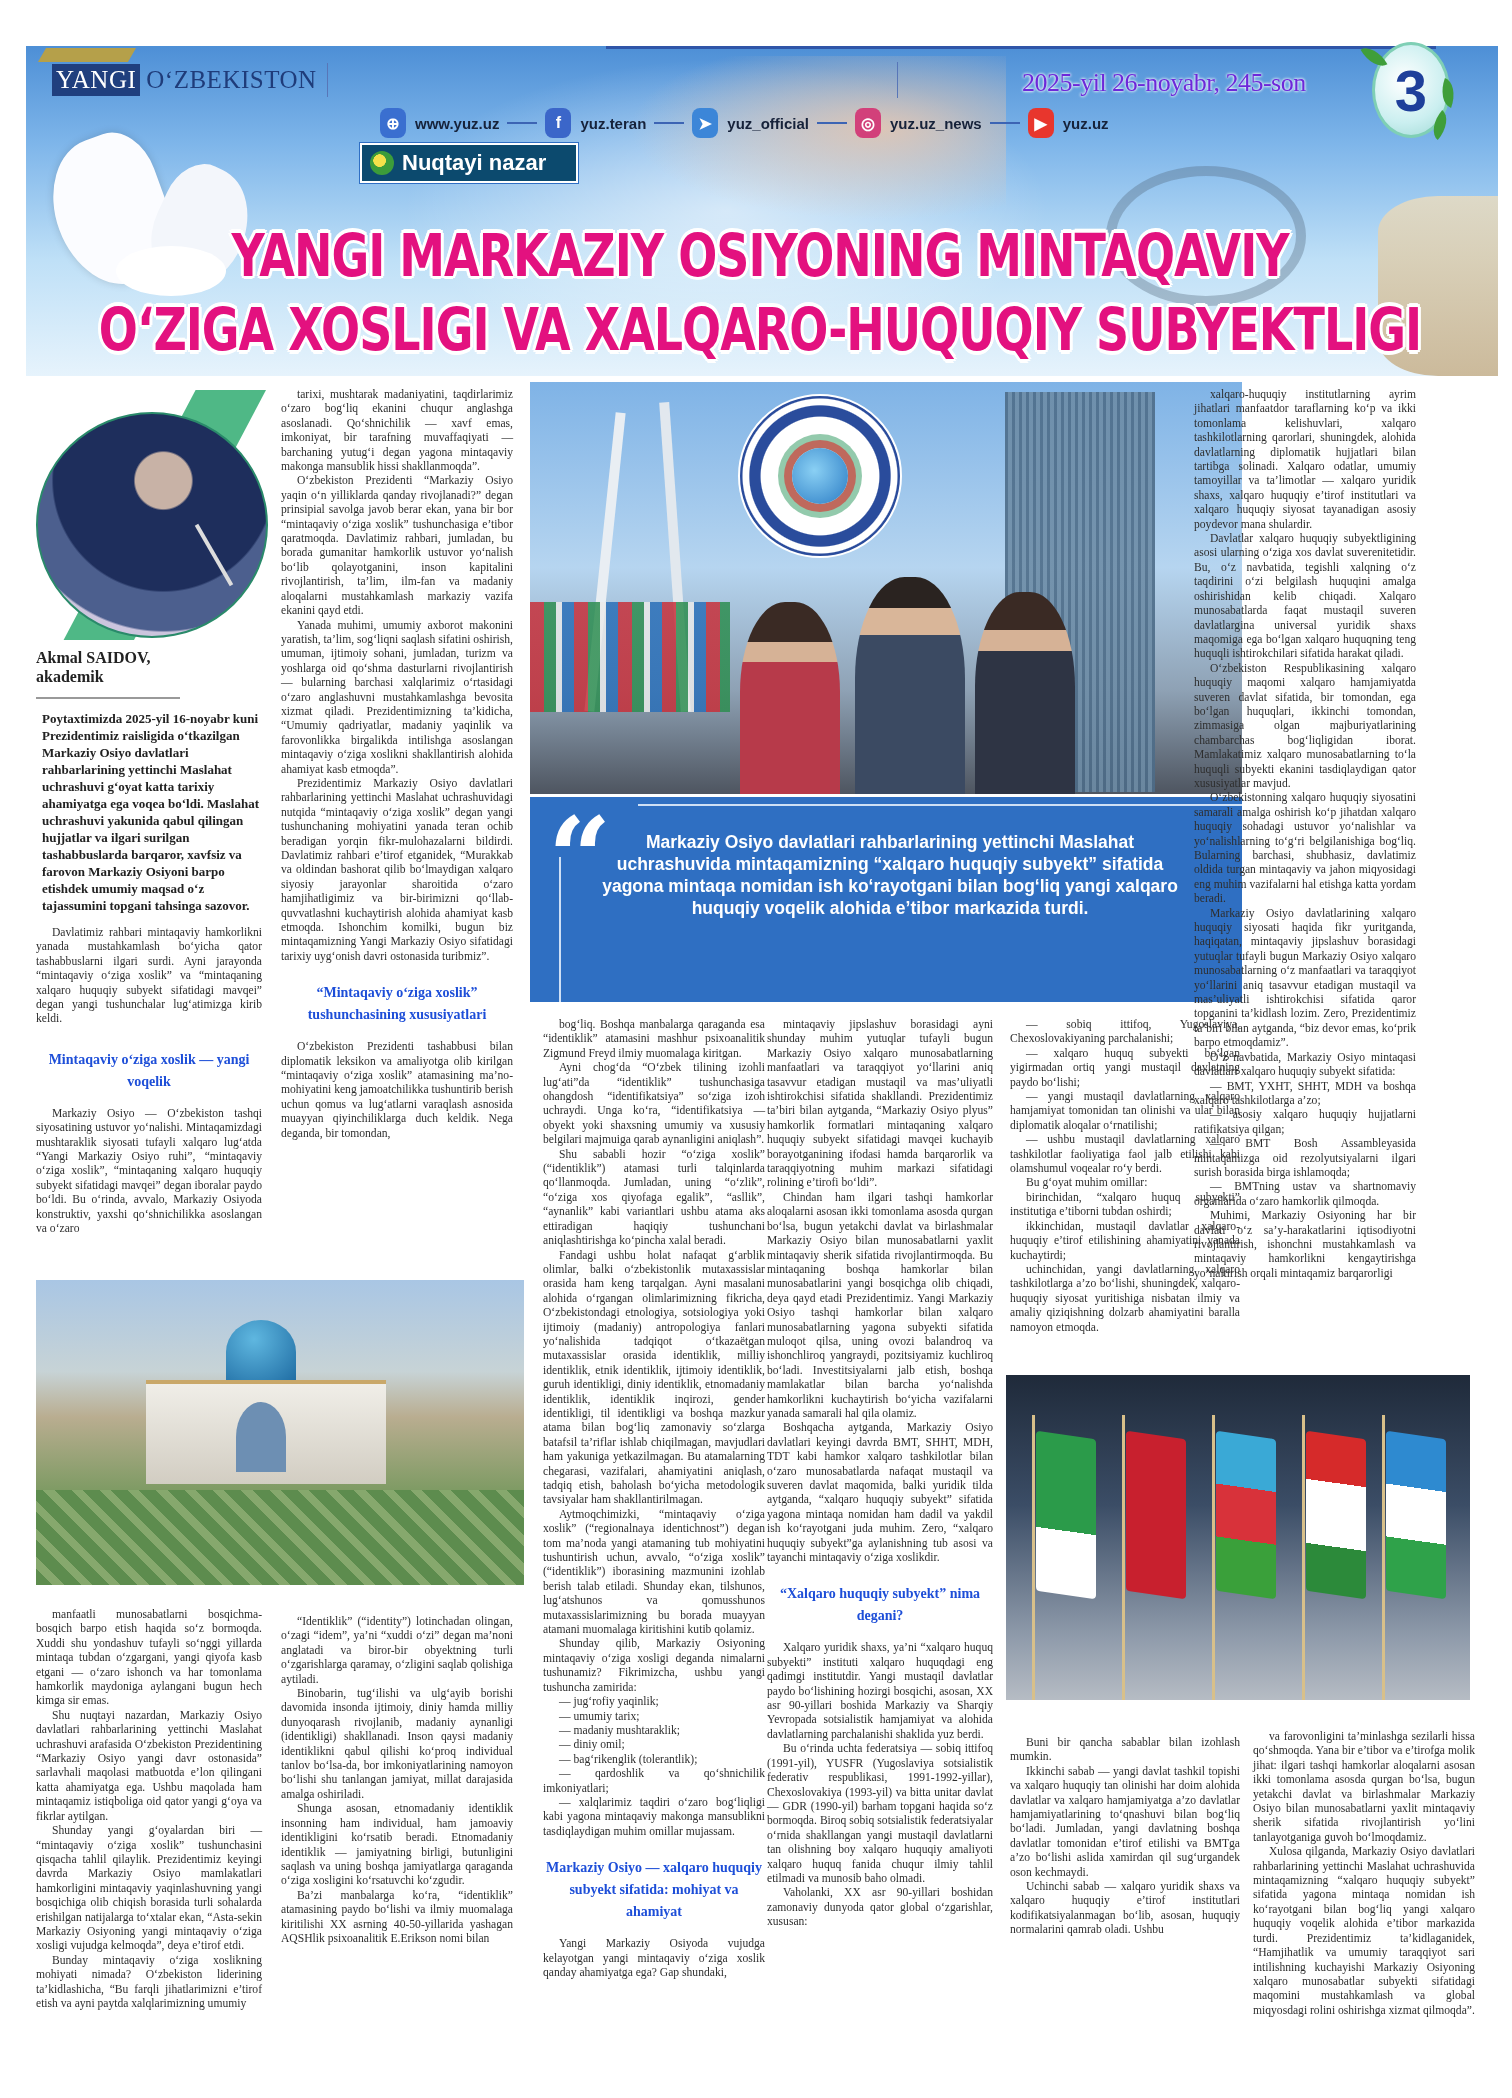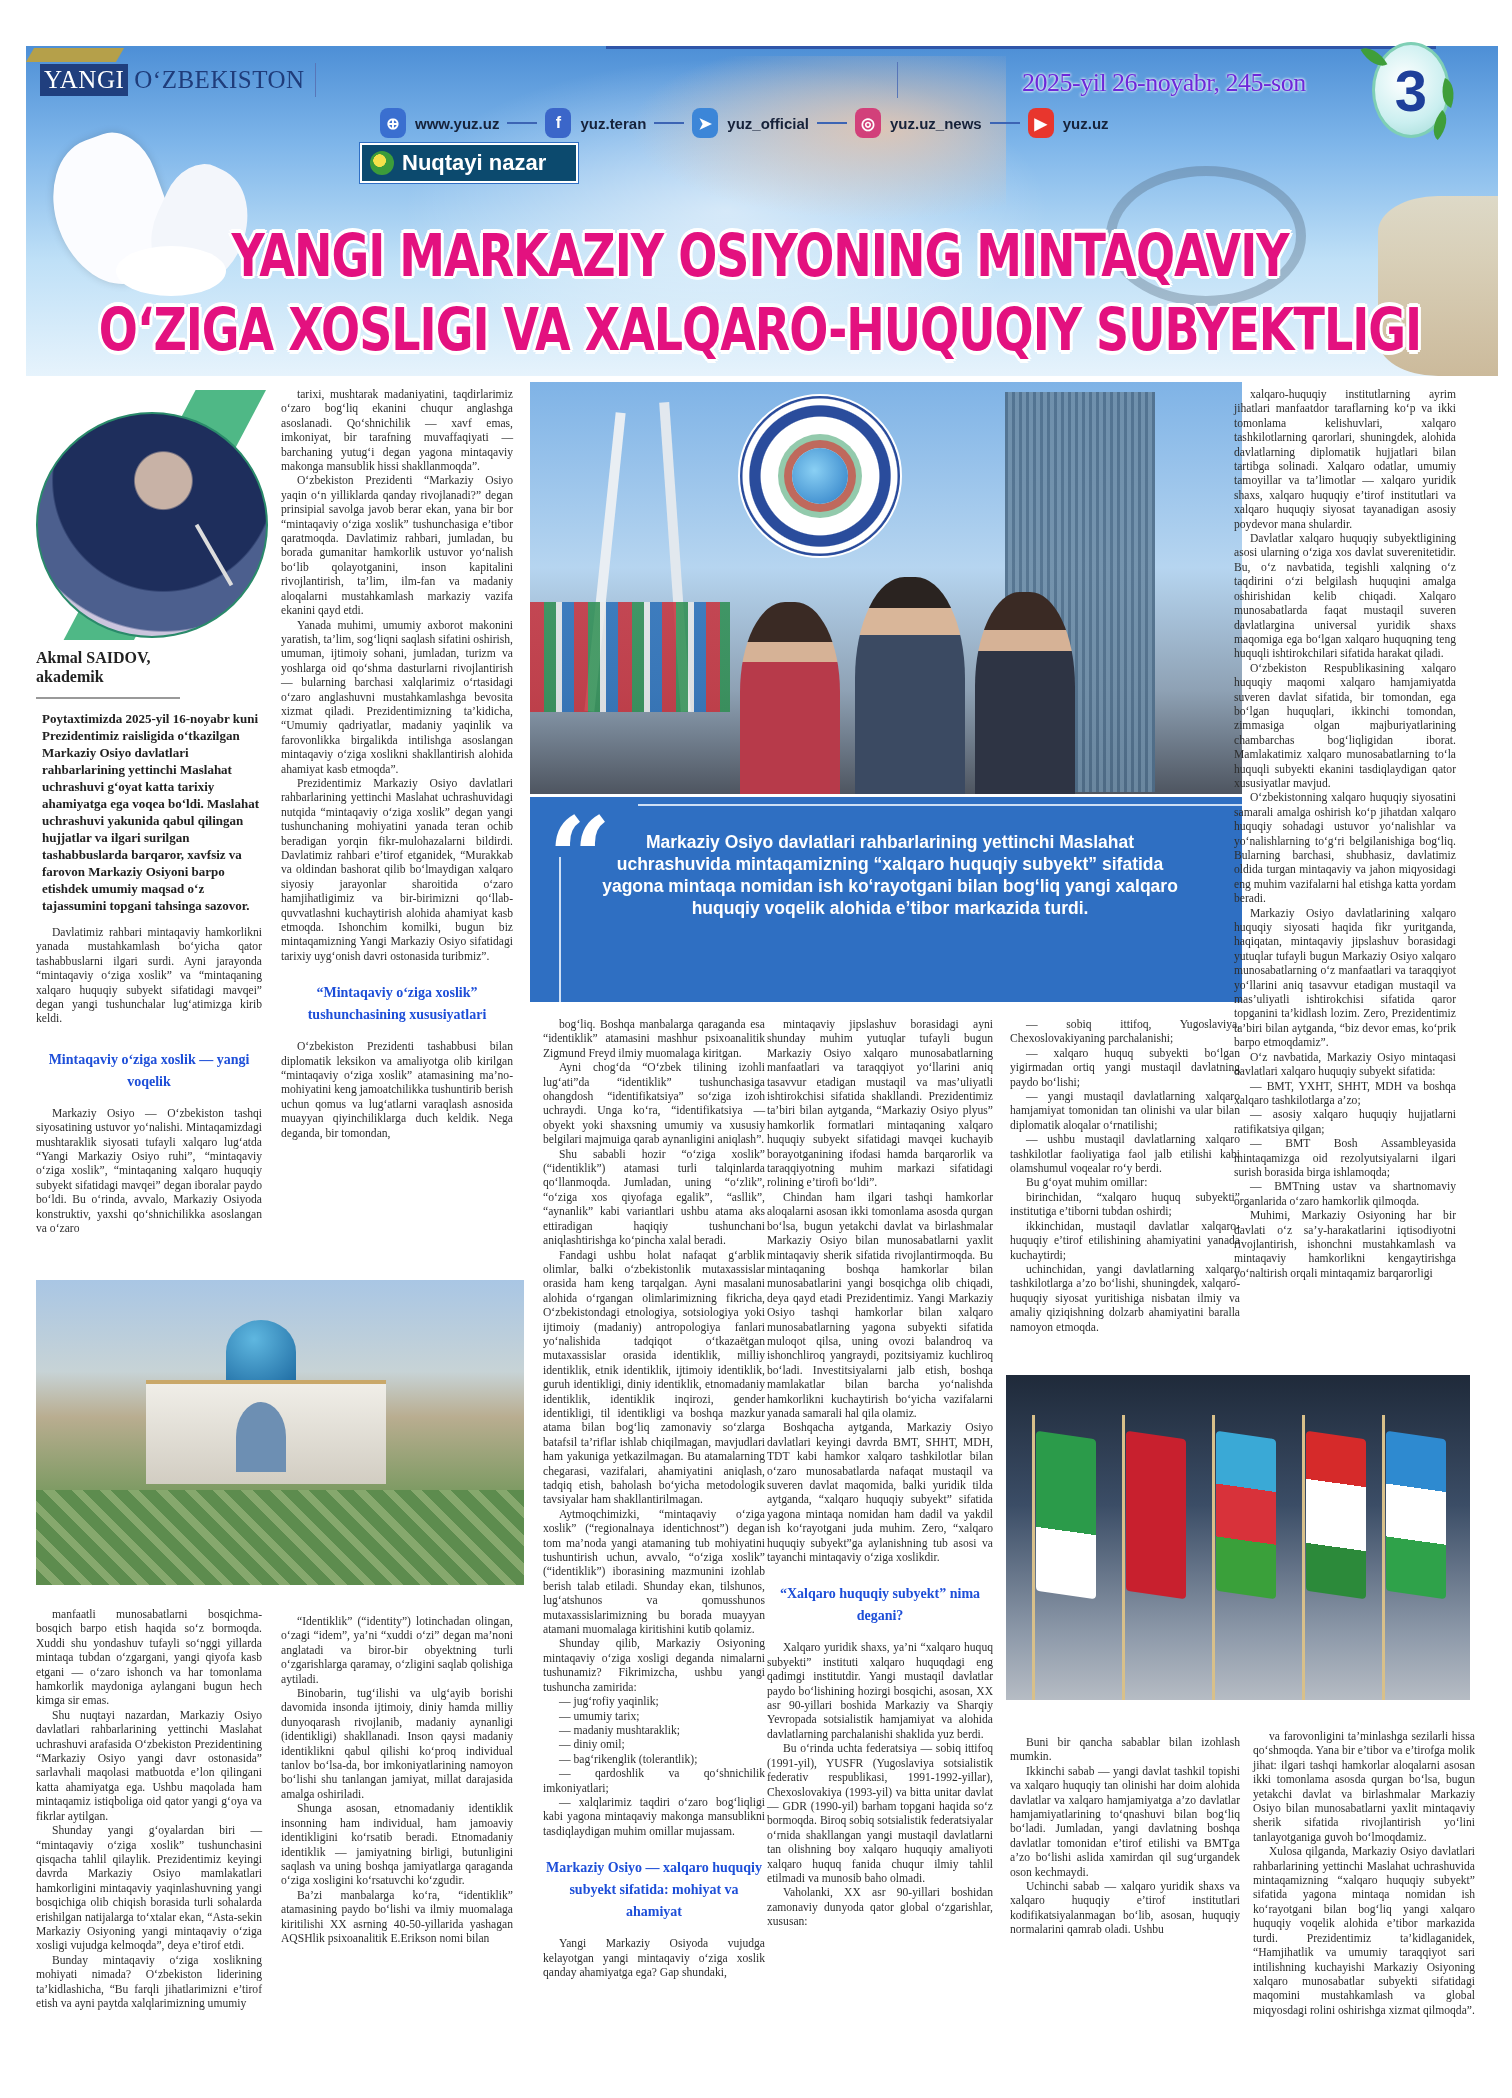--- a/index.html
+++ b/index.html
@@ -20,21 +20,21 @@
                  border-radius: 40% 60% 50% 50%; transform: rotate(25deg); }
   .dove .body { position: absolute; left: 70px; top: 120px; width: 110px; height: 50px; background: #fff;
                 border-radius: 50%; }
   .hand-photo { position: absolute; left: 560px; top: 10px; width: 420px; height: 180px;
                 background: radial-gradient(ellipse at 70% 40%, rgba(240,200,170,0.8), rgba(240,200,170,0) 60%); }
   .coins { position: absolute; right: 0; top: 150px; width: 120px; height: 180px;
            background: linear-gradient(180deg, #e9dcc0, #c7b08a); border-radius: 50% 0 0 50% / 20% 0 0 20%; opacity: 0.85; }
   .magnifier { position: absolute; left: 1080px; top: 120px; width: 180px; height: 120px;
                border: 10px solid rgba(80,100,120,0.35); border-radius: 50%; }
 
-  .masthead { position: absolute; left: 40px; top: 60px; height: 40px; display: flex; align-items: center; }
+  .masthead { position: absolute; left: 52px; top: 60px; height: 40px; display: flex; align-items: center; }
   .mast-accent { position: absolute; left: -10px; top: -12px; width: 90px; height: 14px; background: #b5a04a;
                  transform: skewX(-30deg); }
   .mast-yangi { background: #203f7e; color: #fff; font-family: "Liberation Serif", serif; font-size: 25px;
                 padding: 2px 4px; letter-spacing: 0.5px; }
   .mast-uzb { color: #1f3c7a; font-family: "Liberation Serif", serif; font-size: 25px; margin-left: 6px; letter-spacing: 0.5px; }
   .mast-sep { width: 1px; height: 34px; background: #5876b8; margin-left: 10px; }
 
   .issue-date { position: absolute; left: 1022px; top: 68px; font-family: "Liberation Serif", serif; font-size: 26px;
                 color: #6d28d9; text-shadow: 0 0 3px #fff, 0 0 3px #fff; letter-spacing: -0.5px; }
   .date-sep { position: absolute; left: 897px; top: 62px; width: 1px; height: 36px; background: #5876b8; }
@@ -302,21 +302,21 @@
     </div>
 </div>
 <div class="col" style="left:1010px;top:1736px;width:230px;">
   <div>
       <p>Buni bir qancha sabablar bilan izohlash mumkin.</p>
       <p>Ikkinchi sabab — yangi davlat tashkil topishi va xalqaro huquqiy tan olinishi har doim alohida davlatlar va xalqaro hamjamiyatga a’zo davlatlar hamjamiyatlarining to‘qnashuvi bilan bog‘liq bo‘ladi. Jumladan, yangi davlatning boshqa davlatlar tomonidan e’tirof etilishi va BMTga a’zo bo‘lishi aslida xamirdan qil sug‘urgandek oson kechmaydi.</p>
       <p>Uchinchi sabab — xalqaro yuridik shaxs va xalqaro huquqiy e’tirof institutlari kodifikatsiyalanmagan bo‘lib, asosan, huquqiy normalarini qamrab oladi. Ushbu</p>
     </div>
 </div>
 
-<div class="col" style="left:1194px;top:388px;width:222px;margin-left:40px;">
+<div class="col" style="left:1194px;top:388px;width:222px;">
   <div>
       <p>xalqaro-huquqiy institutlarning ayrim jihatlari manfaatdor taraflarning ko‘p va ikki tomonlama kelishuvlari, xalqaro tashkilotlarning qarorlari, shuningdek, alohida davlatlarning diplomatik hujjatlari bilan tartibga solinadi. Xalqaro odatlar, umumiy tamoyillar va ta’limotlar — xalqaro yuridik shaxs, xalqaro huquqiy e’tirof institutlari va xalqaro huquqiy siyosat tayanadigan asosiy poydevor mana shulardir.</p>
       <p>Davlatlar xalqaro huquqiy subyektligining asosi ularning o‘ziga xos davlat suverenitetidir. Bu, o‘z navbatida, tegishli xalqning o‘z taqdirini o‘zi belgilash huquqini amalga oshirishidan kelib chiqadi. Xalqaro munosabatlarda faqat mustaqil suveren davlatlargina universal yuridik shaxs maqomiga ega bo‘lgan xalqaro huquqning teng huquqli ishtirokchilari sifatida harakat qiladi.</p>
       <p>O‘zbekiston Respublikasining xalqaro huquqiy maqomi xalqaro hamjamiyatda suveren davlat sifatida, bir tomondan, ega bo‘lgan huquqlari, ikkinchi tomondan, zimmasiga olgan majburiyatlarining chambarchas bog‘liqligidan iborat. Mamlakatimiz xalqaro munosabatlarning to‘la huquqli subyekti ekanini tasdiqlaydigan qator xususiyatlar mavjud.</p>
       <p>O‘zbekistonning xalqaro huquqiy siyosatini samarali amalga oshirish ko‘p jihatdan xalqaro huquqiy sohadagi ustuvor yo‘nalishlar va yo‘nalishlarning to‘g‘ri belgilanishiga bog‘liq. Bularning barchasi, shubhasiz, davlatimiz oldida turgan mintaqaviy va jahon miqyosidagi eng muhim vazifalarni hal etishga katta yordam beradi.</p>
       <p>Markaziy Osiyo davlatlarining xalqaro huquqiy siyosati haqida fikr yuritganda, haqiqatan, mintaqaviy jipslashuv borasidagi yutuqlar tufayli bugun Markaziy Osiyo xalqaro munosabatlarning o‘z manfaatlari va taraqqiyot yo‘llarini aniq tasavvur etadigan mustaqil va mas’uliyatli ishtirokchisi sifatida qaror topganini ta’kidlash lozim. Zero, Prezidentimiz ta’biri bilan aytganda, “biz devor emas, ko‘prik barpo etmoqdamiz”.</p>
       <p>O‘z navbatida, Markaziy Osiyo mintaqasi davlatlari xalqaro huquqiy subyekt sifatida:</p>
       <p>— BMT, YXHT, SHHT, MDH va boshqa xalqaro tashkilotlarga a’zo;</p>
       <p>— asosiy xalqaro huquqiy hujjatlarni ratifikatsiya qilgan;</p>
       <p>— BMT Bosh Assambleyasida mintaqamizga oid rezolyutsiyalarni ilgari surish borasida birga ishlamoqda;</p>

